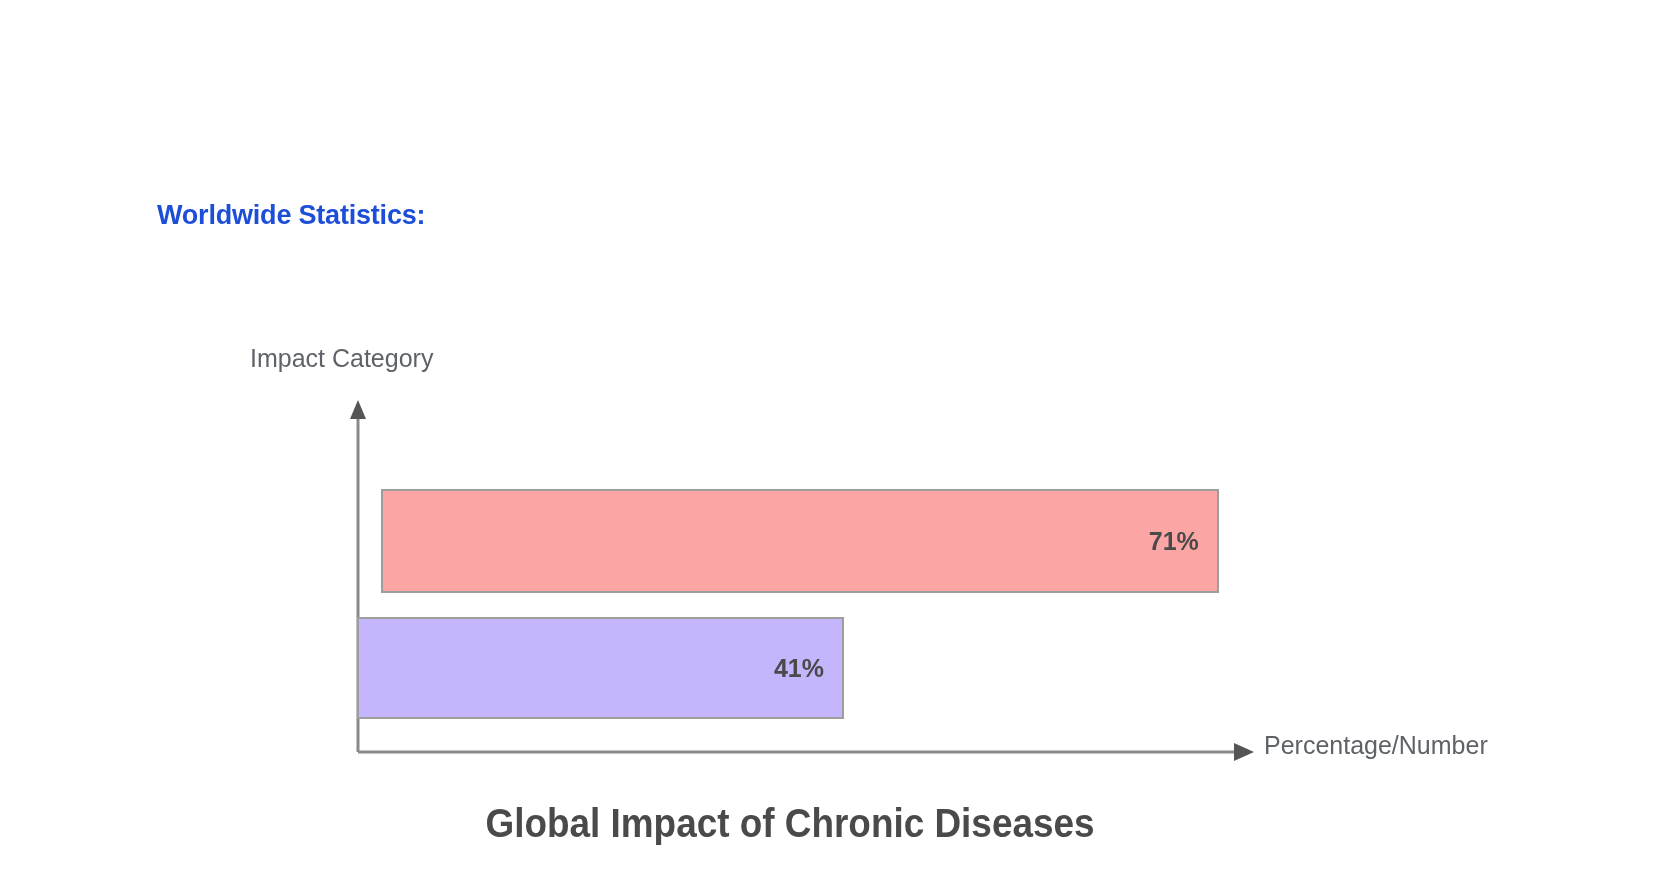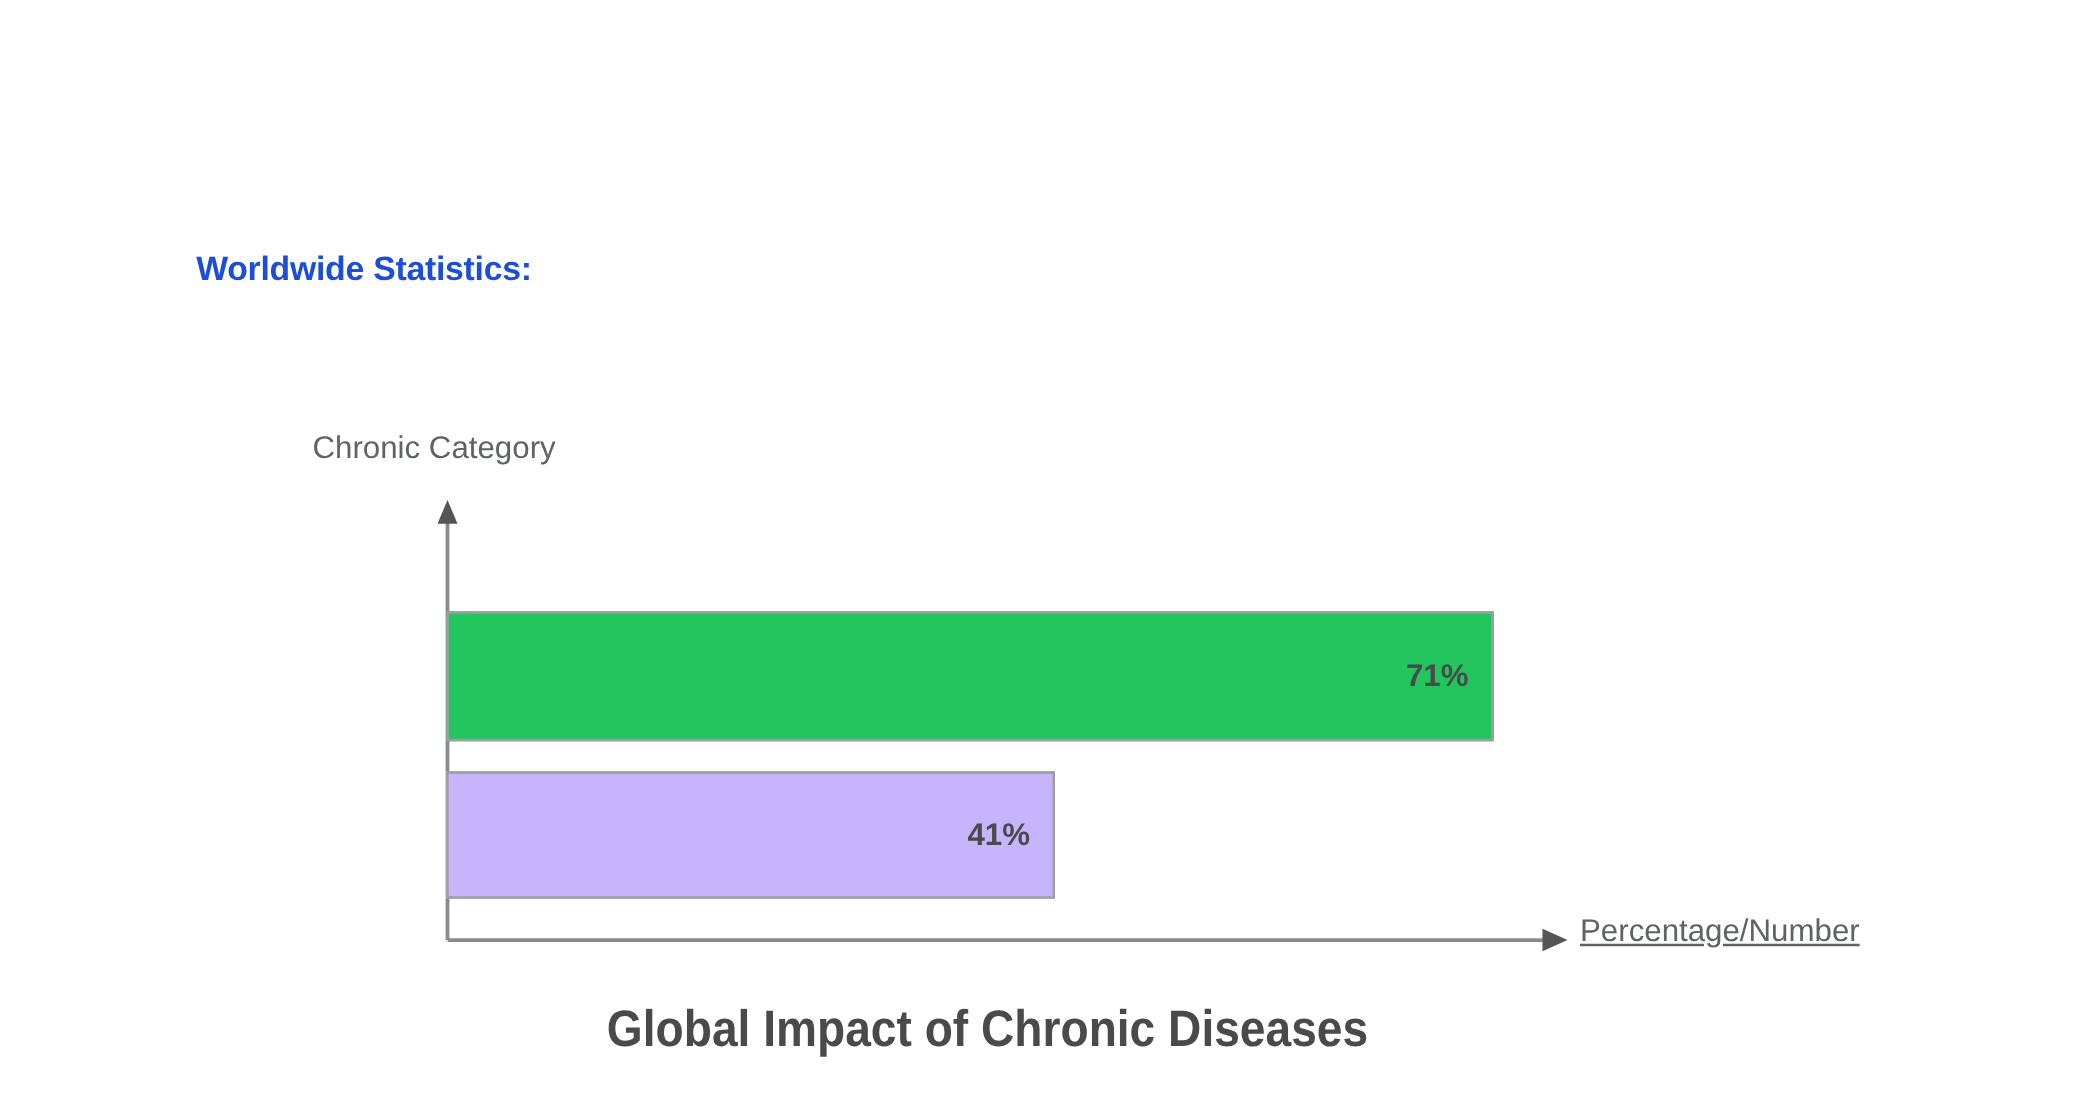--- a/index.html
+++ b/index.html
@@ -44,21 +44,20 @@
     font-weight: normal;
     white-space: nowrap;
   }
   #y-axis-title {
     left: 250px;
     top: 344px;
   }
   #x-axis-title {
     left: 1264px;
     top: 731px;
-    text-decoration: underline;
   }
 
   
   #axes-svg {
     position: absolute;
     left: 0;
     top: 0;
     width: 1680px;
     height: 896px;
     pointer-events: none;
@@ -127,27 +126,27 @@
       </marker>
     </defs>
 
     <line x1="358" y1="752" x2="358" y2="414" stroke="#8a8a8a" stroke-width="3"></line>
     <polygon points="358,400 366,419 350,419" fill="#555555"></polygon>
 
     <line x1="358" y1="752" x2="1237" y2="752" stroke="#8a8a8a" stroke-width="3"></line>
     <polygon points="1254,752 1234,761 1234,743" fill="#555555"></polygon>
   </svg>
 
-  <div class="axis-title" id="y-axis-title">Chronic Category</div>
+  <div class="axis-title" id="y-axis-title">Impact Category</div>
 
   <div class="axis-title" id="x-axis-title">Percentage/Number</div>
 
   <div class="bar-row" id="bar-row-deaths">
 
-    <div class="bar-rect" id="bar-deaths" style="width: 837.8px; background: #22c55e; border-color: rgb(158, 158, 158);">
+    <div class="bar-rect" id="bar-deaths" style="width: 837.8px; background: #fca5a5; border-color: rgb(158, 158, 158); margin-left: 24px;">
       <span class="bar-value">71%</span>
     </div>
   </div>
 
   <div class="bar-row" id="bar-row-lives">
 
     <div class="bar-rect" id="bar-lives" style="width: 487px; background: #c4b5fd; border-color: rgb(158, 158, 158);">
       <span class="bar-value">41%</span>
     </div>
   </div>

